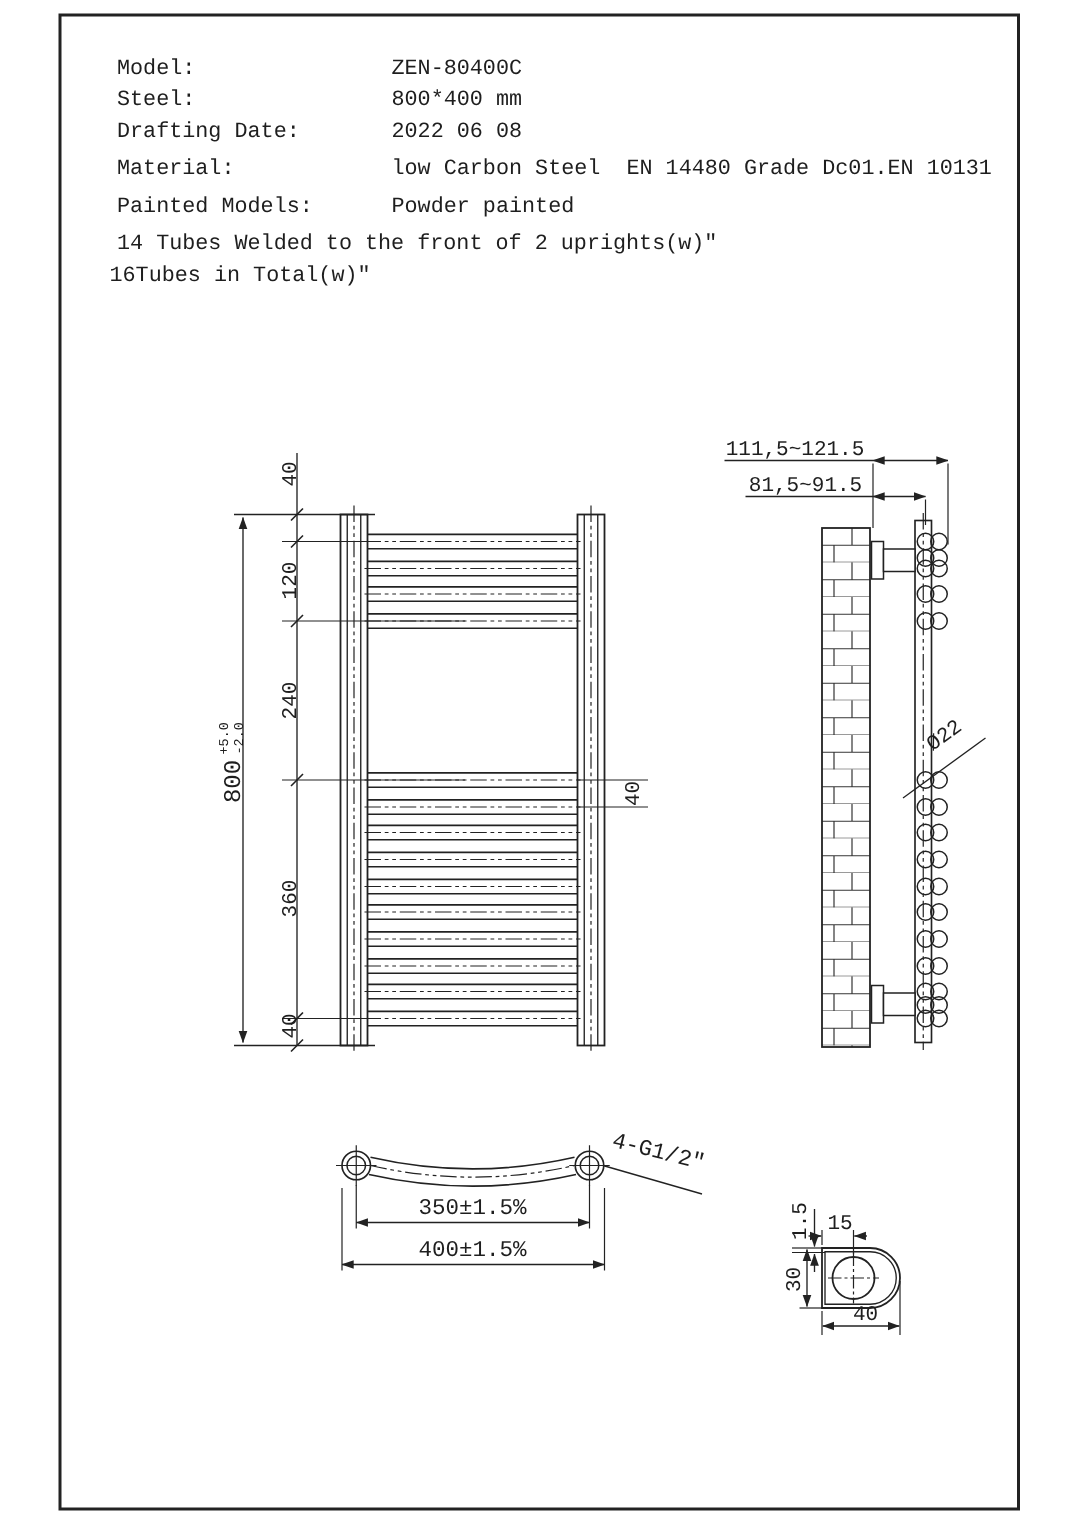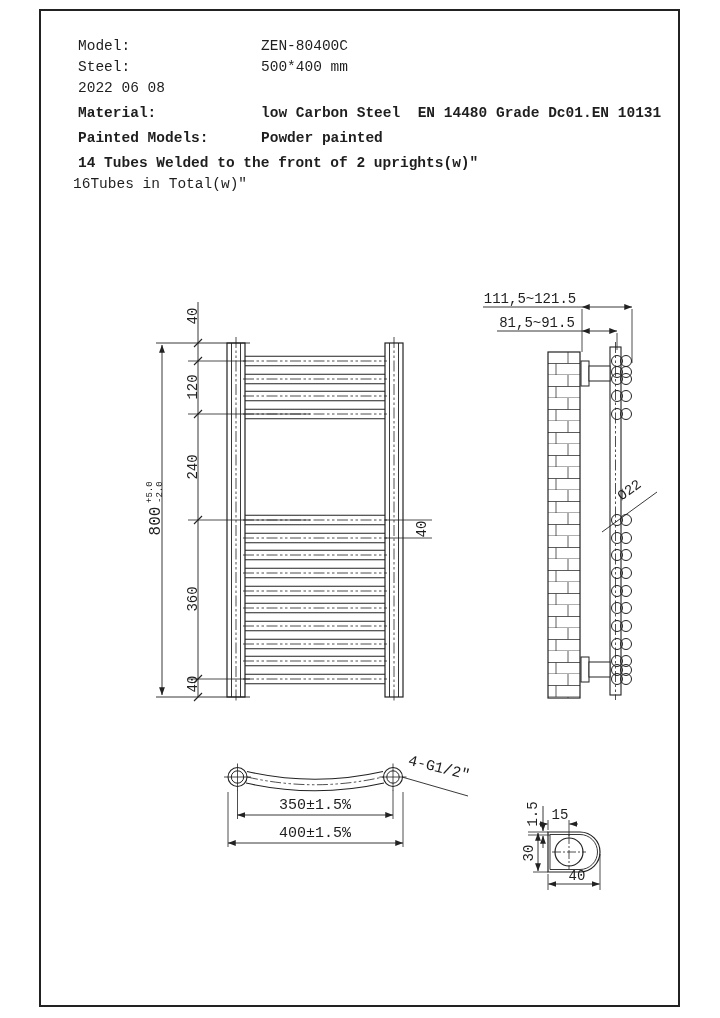--- a/index.html
+++ b/index.html
@@ -3,42 +3,43 @@
 <meta charset="utf-8">
 <style>
   html,body{margin:0;padding:0;background:#e8e8e8;}
   .sheet{
     position:relative;width:720px;height:1018px;background:#ffffff;
     font-family:"Liberation Mono","DejaVu Sans Mono",monospace;
     color:#1e1e1e;overflow:hidden;
   }
   .spec{position:absolute;left:72px;top:36px;width:580px;font-size:14.5px;line-height:21px;}
   .spec .row{display:flex;padding-left:6px;align-items:center;}
-  .spec .row.g{margin-top:4px;font-weight:bold;}
+  .spec .row.g{margin-top:4px;}
   .spec .lbl{width:183px;flex:0 0 183px;white-space:pre;}
   .spec .val{white-space:pre;}
   .spec .note{white-space:pre;padding-left:1px;}
   svg{position:absolute;left:0;top:0;}
   svg text{font-family:"Liberation Mono","DejaVu Sans Mono",monospace;fill:#1e1e1e;}
 </style>
 </head>
 <body>
 
 <div class="sheet">
 
   <div class="spec">
     <div class="row">
       <span class="lbl">Model:</span>
       <span class="val">ZEN-80400C</span>
     </div>
     <div class="row">
       <span class="lbl">Steel:</span>
-      <span class="val">500*400 mm</span>
+      <span class="val">800*400 mm</span>
     </div>
     <div class="row">
+      <span class="lbl">Drafting Date:</span>
       <span class="val">2022 06 08</span>
     </div>
     <div class="row g">
       <span class="lbl">Material:</span>
       <span class="val">low Carbon Steel  EN 14480 Grade Dc01.EN 10131</span>
     </div>
     <div class="row g">
       <span class="lbl">Painted Models:</span>
       <span class="val">Powder painted</span>
     </div>

